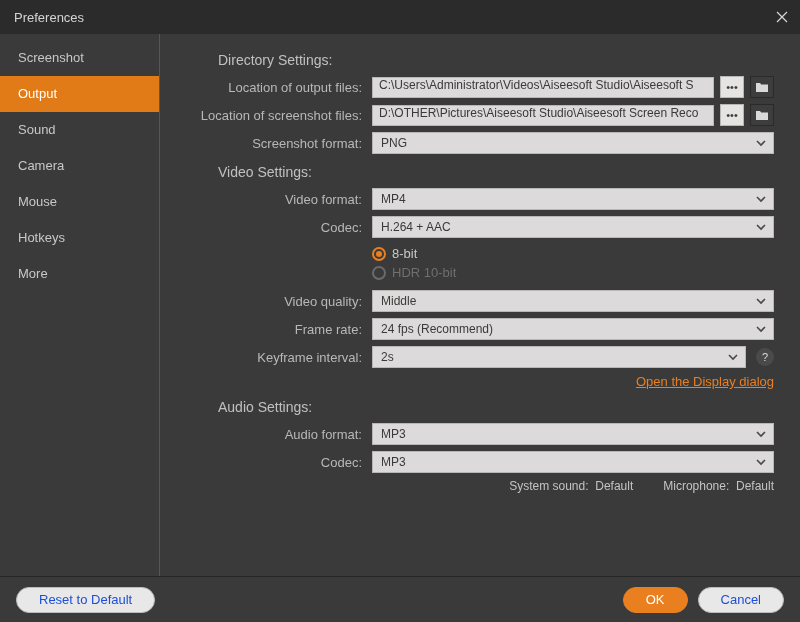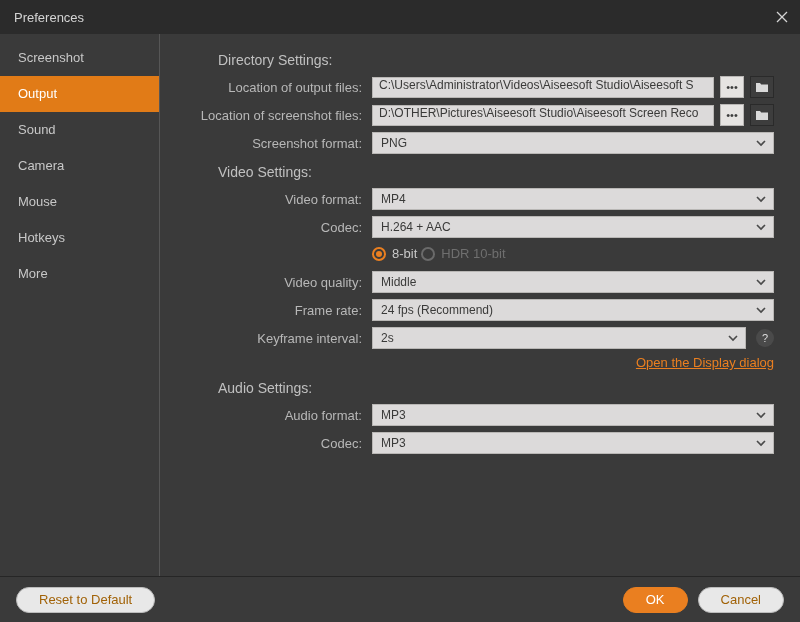--- a/index.html
+++ b/index.html
@@ -128,21 +128,21 @@
   }
   .chev svg{stroke:#4a4a4a;stroke-width:1.6;fill:none;}
   .help-q{
     width:18px;height:18px;flex:0 0 18px;
     border-radius:50%;
     background:#4a4a4a;color:#ddd;
     display:flex;align-items:center;justify-content:center;
     font-size:11px;cursor:pointer;margin-left:4px;
   }
   .radios{
-    display:flex;flex-direction:row;gap:4px;padding:2px 0 4px 0;
+    display:flex;flex-direction:column;gap:4px;padding:2px 0 4px 0;
   }
   .radio{
     display:flex;align-items:center;gap:6px;font-size:13px;
     cursor:pointer;
   }
   .radio .dot{
     width:14px;height:14px;border-radius:50%;
     border:2px solid #8f8f8f;background:transparent;
     display:flex;align-items:center;justify-content:center;
   }
@@ -170,21 +170,21 @@
     display:flex;align-items:center;
     padding:0 16px;
   }
   .btn{
     height:26px;border-radius:13px;
     padding:0 22px;
     font-size:13px;
     display:inline-flex;align-items:center;justify-content:center;
     cursor:pointer;border:1px solid #bcbcbc;
   }
-  .btn.light{background:var(--btn-bg);color:#a16207;text-align:right;}
+  .btn.light{background:var(--btn-bg);color:#1d4ed8;text-align:right;}
   .btn.accent{background:var(--accent-bright);color:#fff;border-color:var(--accent-bright);}
   .footer .spacer{flex:1;}
   .footer .btn + .btn{margin-left:10px;}
 </style>
 </head>
 <body>
 
 <div class="titlebar">
   <span class="title">Preferences</span>
   <span class="close-x">
@@ -363,20 +363,30 @@
           <div class="select">
             <span>MP3</span>
             <span class="chev"><svg width="12" height="8" viewBox="0 0 12 8">
                   <polyline points="2,2 6,6 10,2"></polyline>
                 </svg></span>
           </div>
         </div>
       </div>
 
 
+      <div class="status-row">
+        <span>
+          <span>System sound:</span>&nbsp;
+          <span>Default</span>
+        </span>
+        <span>
+          <span>Microphone:</span>&nbsp;
+          <span>Default</span>
+        </span>
+      </div>
 
     </div>
   </div>
 </div>
 
 <div class="footer">
   <div class="btn light">Reset to Default</div>
   <div class="spacer"></div>
   <div class="btn accent">OK</div>
   <div class="btn light">Cancel</div>

